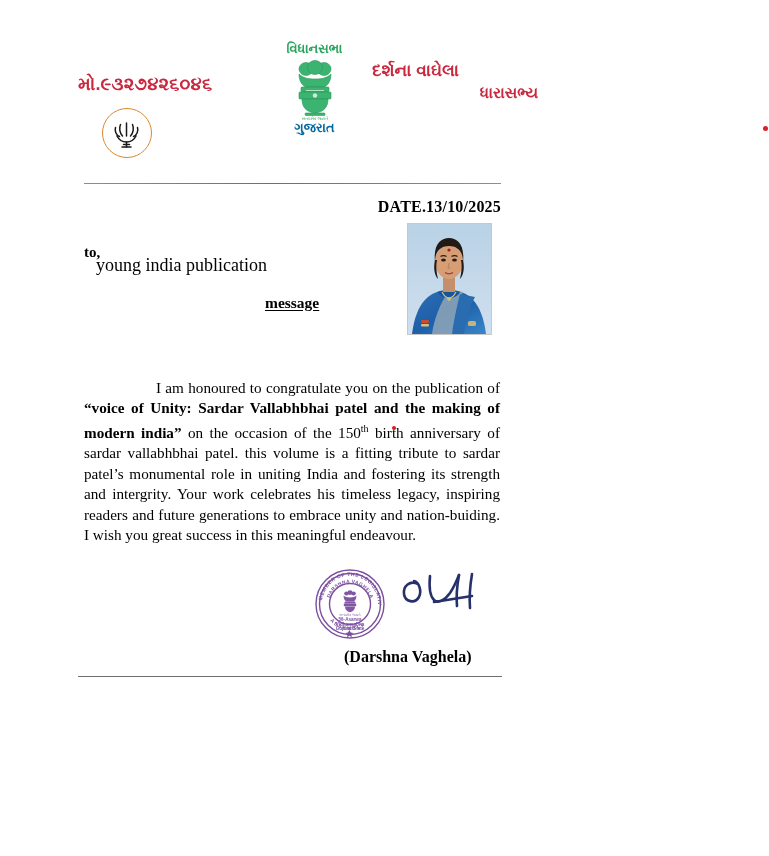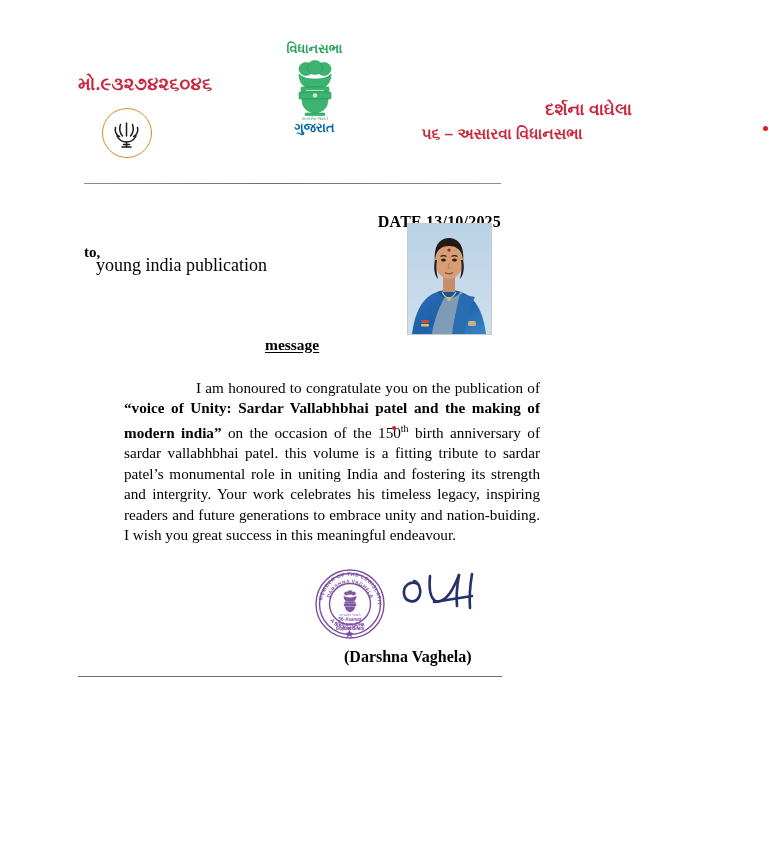--- a/index.html
+++ b/index.html
@@ -87,24 +87,23 @@
     position: absolute;
     left: 372px;
     top: 60px;
     width: 260px;
     color: #c9283e;
     font-family: "Liberation Sans", sans-serif;
     font-weight: 700;
   }
   .office-title-1 {
     font-size: 17px;
-    text-align: right;
+    text-align: left;
     line-height: 1.35;
     white-space: nowrap;
-    margin-top: 39px;
   }
   .office-title-2 {
     font-size: 15.5px;
     text-align: center;
     line-height: 1.35;
     padding-left: 14px;
     white-space: nowrap;
   }
   .office-title-3 {
     font-size: 15.5px;
@@ -121,21 +120,21 @@
     top: 183px;
     width: 417px;
     height: 1px;
     background: linear-gradient(to right, #8d8d8d, #6f6f6f 45%, #8f8f8f);
   }
 
   
   .date-line {
     position: absolute;
     right: 268px;
-    top: 213px;
+    top: 198px;
     font-size: 16px;
     font-weight: 700;
     letter-spacing: 0.2px;
     white-space: nowrap;
   }
 
   .to-label {
     position: absolute;
     left: 84px;
     top: 227px;
@@ -153,21 +152,20 @@
   }
 
   .message-heading {
     position: absolute;
     left: 265px;
     top: 294px;
     font-size: 15.5px;
     font-weight: 700;
     text-decoration: underline;
     text-underline-offset: 2px;
-    margin-top: 42px;
   }
 
   .salutation {
     position: absolute;
     left: 84px;
     top: 341px;
     font-size: 15px;
     font-weight: 700;
   }
 
@@ -186,21 +184,20 @@
 
   .body-text {
     position: absolute;
     left: 84px;
     top: 378px;
     width: 416px;
     font-size: 15.2px;
     line-height: 20.4px;
     text-align: justify;
     text-justify: inter-word;
-    margin-left: 40px;
   }
   .body-text .indent { display: inline-block; width: 72px; }
   .body-text b { font-weight: 700; }
   .body-text sup { font-size: 10px; vertical-align: super; }
 
   .red-speck {
     position: absolute;
     left: 392px;
     top: 426px;
     width: 4px;
@@ -317,21 +314,21 @@
           <circle cx="29" cy="38.5" r="2.2"></circle>
           <rect x="20" y="33" width="18" height="0.8"></rect>
         </g>
         <text x="29" y="63" font-size="4.4" fill="#2aa35e" text-anchor="middle" font-family="'Liberation Serif', serif">સત્યમેવ જયતે</text>
       </svg>
       <div class="emblem-bottom-text">ગુજરાત</div>
     </div>
 
     <div class="office-titles">
       <div class="office-title-1">દર્શના વાઘેલા</div>
-      <div class="office-title-3">૫૬ – અસારવા વિધાનસભા</div>
+      <div class="office-title-2">ધારાસભ્ય</div>
     </div>
   </div>
 
   <div class="top-rule"></div>
 
   <div class="date-line">DATE.13/10/2025</div>
 
   <div class="to-label">to,</div>
 
   <div class="recipient">young india publication</div>

